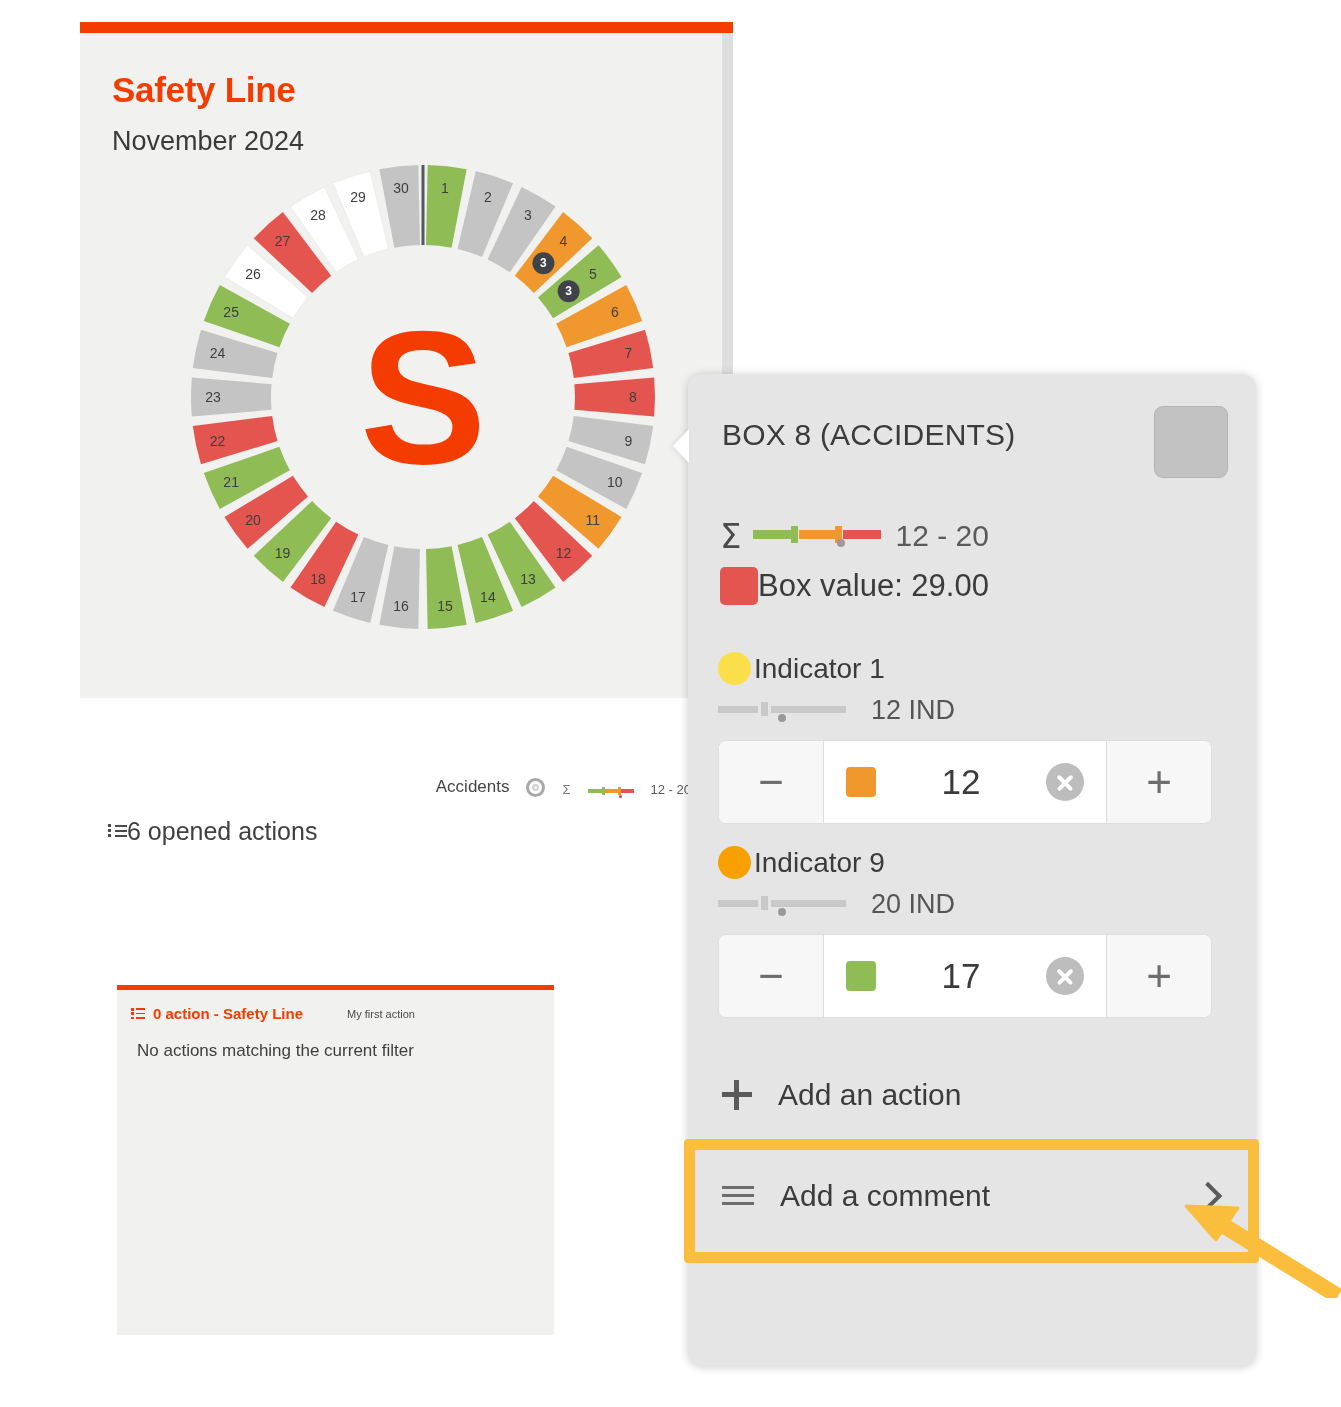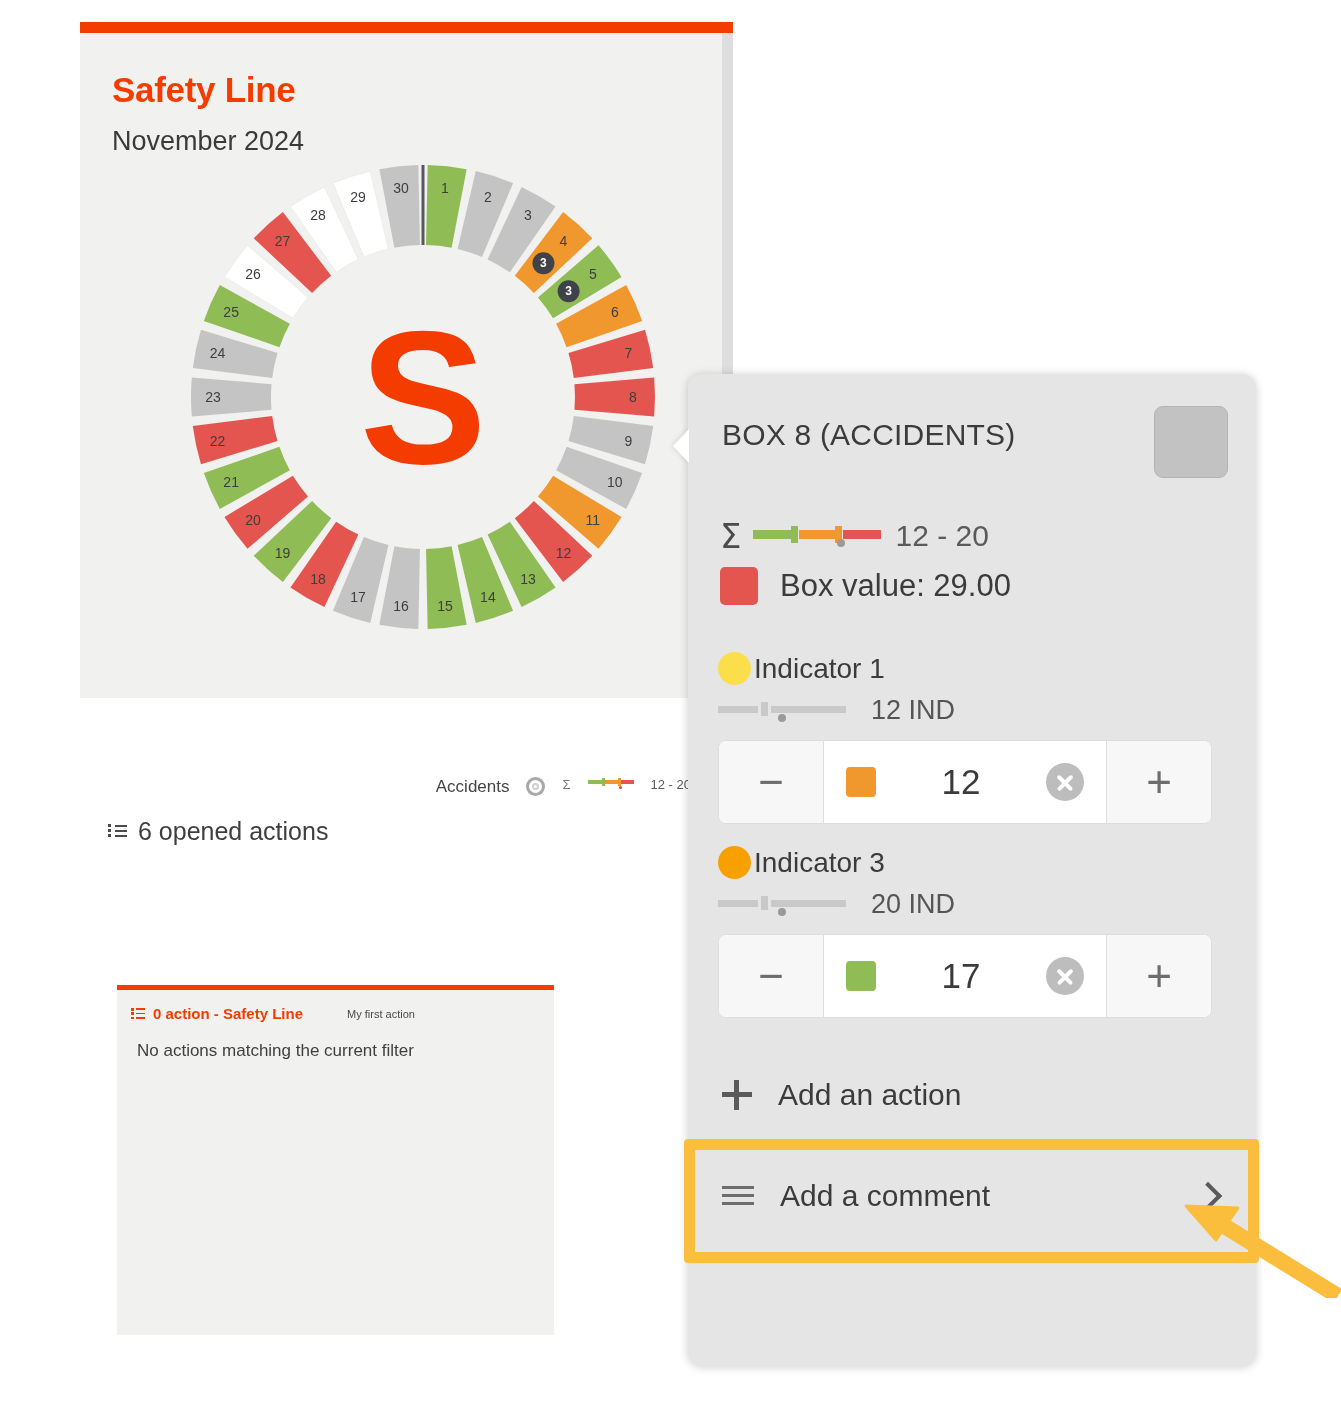--- a/index.html
+++ b/index.html
@@ -84,21 +84,21 @@
     line-height: 1;
     font-family: "Liberation Sans", sans-serif;
   }
 
   
   .chart-legend {
     position: absolute;
     left: 0; right: 0;
     top: 755px;
     display: flex;
-    align-items: flex-start;
+    align-items: flex-end;
     justify-content: flex-end;
     padding-right: 42px;
     gap: 17px;
   }
   .legend-label {
     font-size: 17px;
     color: #444;
   }
   .legend-donut-icon {
     width: 19px; height: 19px;
@@ -133,21 +133,20 @@
   }
   .legend-range { font-size: 13px; color:#5a5a5a; }
 
   
   .opened-actions {
     position: absolute;
     left: 28px;
     top: 795px;
     display: flex;
     align-items: center;
-    gap: 11px;
   }
   .list-icon {
     display:inline-block;
     width: 19px; height: 15px;
     position: relative;
   }
   .list-icon i {
     position:absolute; left:7px; height:2px; width:12px; background:#4a4a4a; display:block;
   }
   .list-icon i:nth-child(1){ top:1px; }
@@ -280,21 +279,20 @@
     border-radius:50%;
   }
   .sum-range {
     font-size: 30px;
     color: #5a5a5a;
   }
 
   .boxvalue-row {
     display: flex;
     align-items: center;
-    gap: 22px;
     padding: 14px 0 0 32px;
   }
   .boxvalue-swatch {
     width: 38px; height: 38px;
     border-radius: 5px;
     background: #e4554f;
   }
   .boxvalue-text {
     font-size: 31px;
     color: #3b3b3b;
@@ -627,21 +625,21 @@
           <span class="stepper-value">12</span>
           <span class="stepper-clear"></span>
         </div>
         <div class="stepper-btn plus">+</div>
       </div>
     </div>
 
     <div class="indicator-block">
       <div class="ind-head">
         <span class="ind-dot" style="background:#f9a001"></span>
-        <span class="ind-name">Indicator 3</span>
+        <span class="ind-name">Indicator 9</span>
       </div>
       <div class="ind-gauge-row">
         <span class="gauge-gray">
           <span class="gg-bar" style="left:0;width:40px;"></span>
           <span class="gg-tick" style="left:43px;"></span>
           <span class="gg-bar" style="left:53px;width:75px;"></span>
           <span class="gg-dot" style="left:60px;"></span>
         </span>
         <span class="ind-gauge-label">20 IND</span>
       </div>

